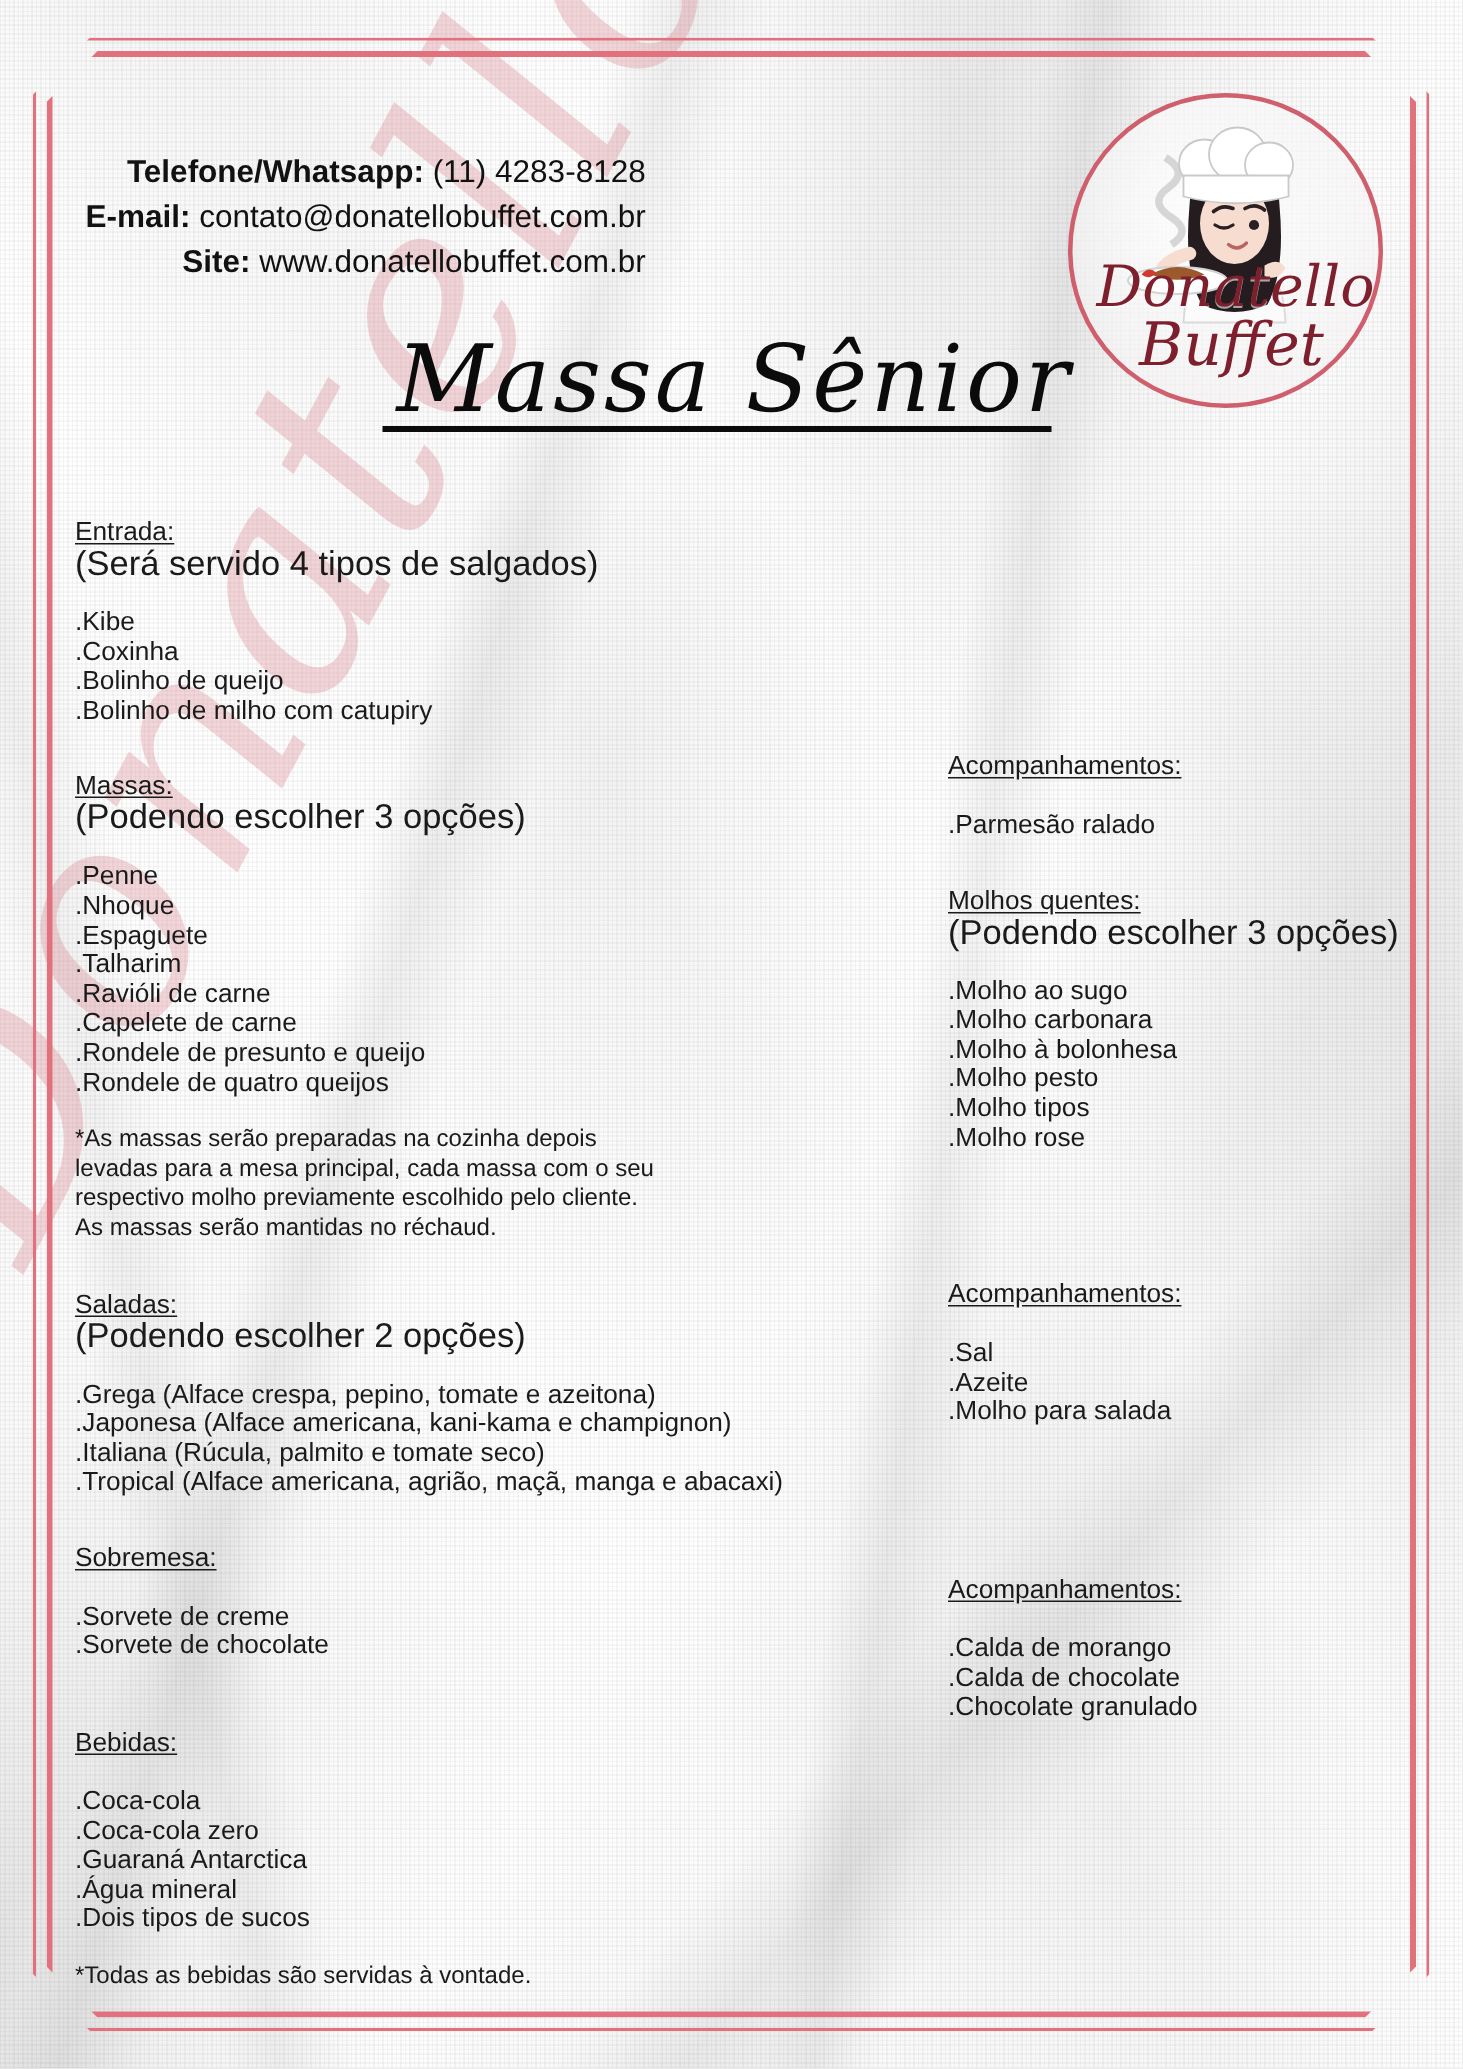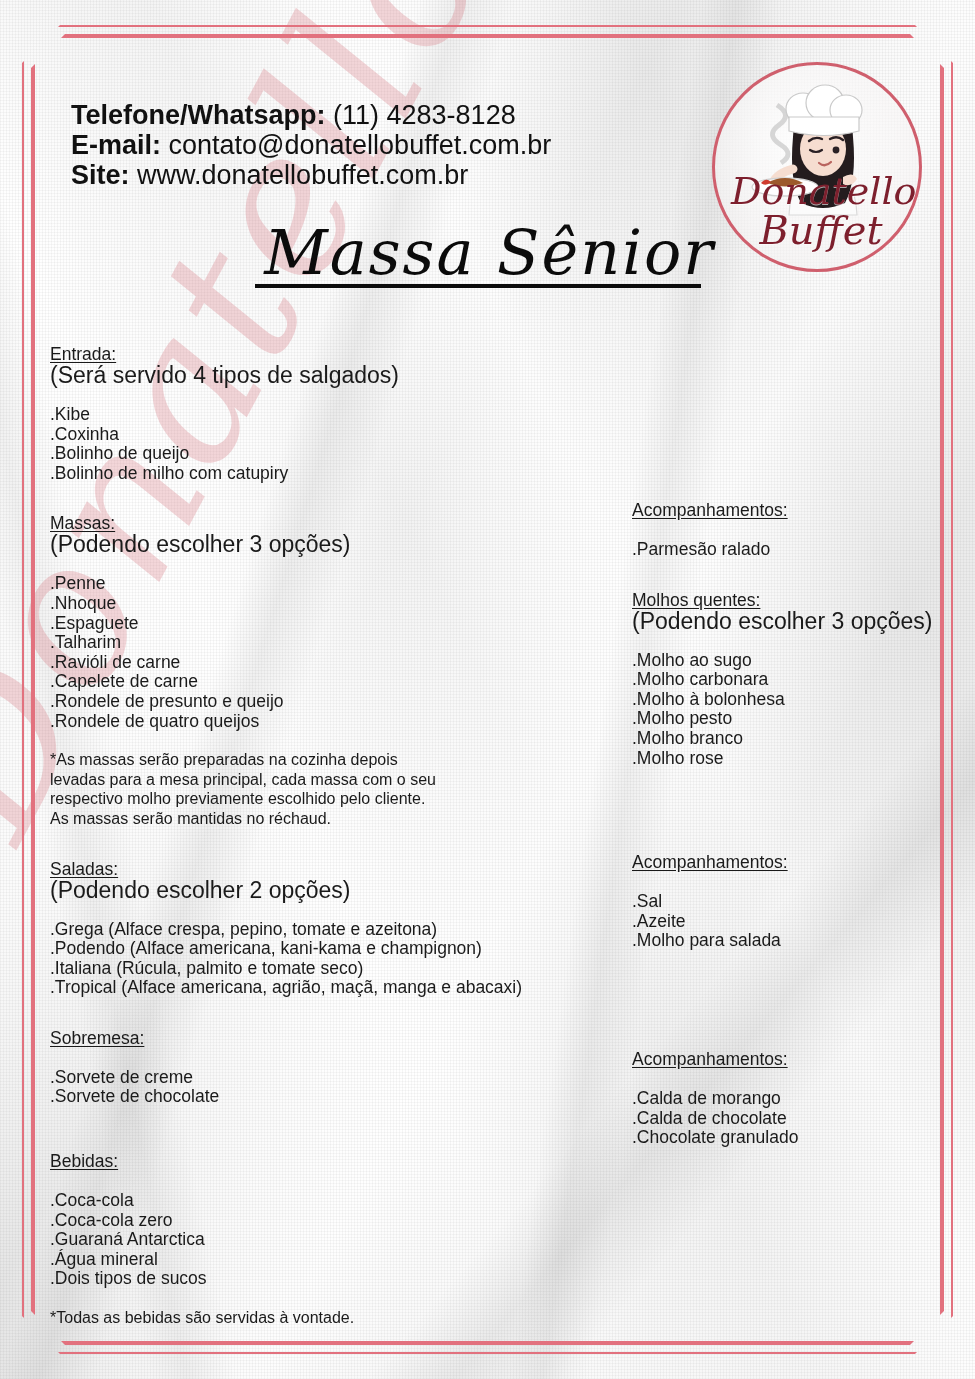--- a/index.html
+++ b/index.html
@@ -64,22 +64,22 @@
     font-size:196px;
     letter-spacing:6px;
     color:rgba(214,120,128,0.30);
     white-space:nowrap;
     pointer-events:none;
     user-select:none;
   }
 
   
   #contact{
-    position:absolute;left:71px;top:100px;
-    font-size:27px;line-height:30px;color:#111;
+    position:absolute;left:57px;top:100px;
+    font-size:21px;line-height:30px;color:#111;text-align:right;
   }
   #contact .lbl{font-weight:bold;}
 
   
   #logo{
     position:absolute;left:712px;top:62px;
     width:210px;height:210px;
   }
   #logo .ring{
     position:absolute;inset:0;
@@ -248,21 +248,21 @@
       <div class="note" style="width:392px">*As massas serão preparadas na cozinha depois levadas para a mesa principal, cada massa com o seu respectivo molho previamente escolhido pelo cliente. As massas serão mantidas no réchaud.</div>
     </div>
 
     <div class="gap-m"></div>
 
     <div class="blk">
       <div class="hd">Saladas:</div>
       <div class="sub">(Podendo escolher 2 opções)</div>
       <div class="gap-s"></div>
       <div class="item">.Grega (Alface crespa, pepino, tomate e azeitona)</div>
-      <div class="item">.Podendo (Alface americana, kani-kama e champignon)</div>
+      <div class="item">.Japonesa (Alface americana, kani-kama e champignon)</div>
       <div class="item">.Italiana (Rúcula, palmito e tomate seco)</div>
       <div class="item">.Tropical (Alface americana, agrião, maçã, manga e abacaxi)</div>
     </div>
 
     <div class="gap-m"></div>
 
     <div class="blk">
       <div class="hd">Sobremesa:</div>
       <div class="gap-s"></div>
       <div class="item">.Sorvete de creme</div>
@@ -296,21 +296,21 @@
     <div class="gap-m"></div>
 
     <div class="blk">
       <div class="hd">Molhos quentes:</div>
       <div class="sub">(Podendo escolher 3 opções)</div>
       <div class="gap-s"></div>
       <div class="item">.Molho ao sugo</div>
       <div class="item">.Molho carbonara</div>
       <div class="item">.Molho à bolonhesa</div>
       <div class="item">.Molho pesto</div>
-      <div class="item">.Molho branco</div>
+      <div class="item">.Molho tipos</div>
       <div class="item">.Molho rose</div>
     </div>
 
     <div style="height:84px"></div>
 
     <div class="blk">
       <div class="hd">Acompanhamentos:</div>
       <div class="gap-s"></div>
       <div class="item">.Sal</div>
       <div class="item">.Azeite</div>

